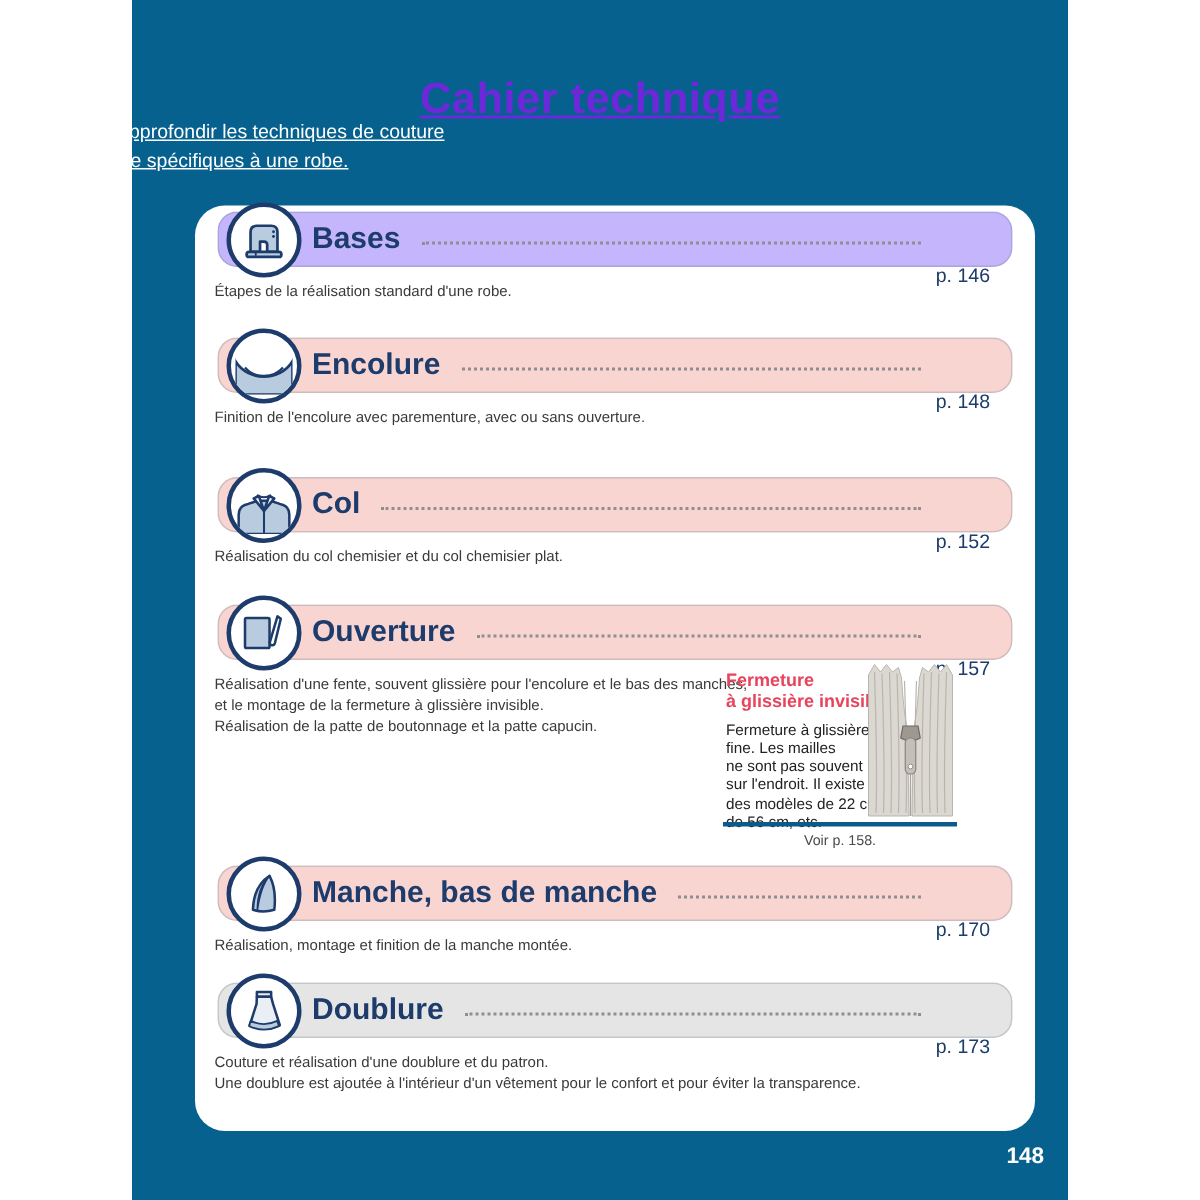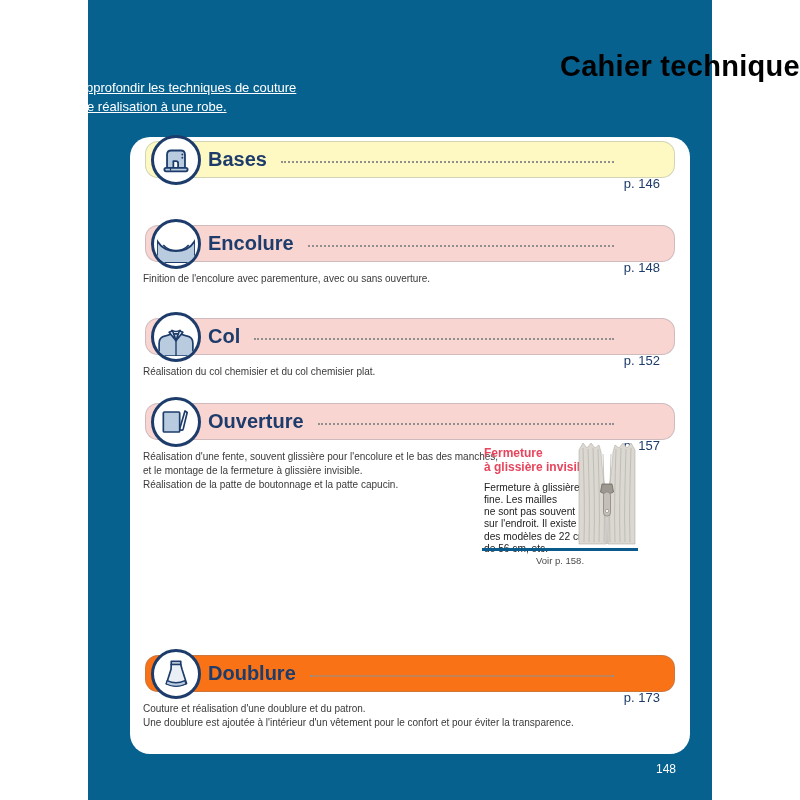--- a/index.html
+++ b/index.html
@@ -8,41 +8,42 @@
     width:800px; height:800px; position:relative;
     background:#ffffff; overflow:hidden;
     font-family:"Liberation Sans", sans-serif;
   }
   .panel {
     position:absolute; left:88px; top:0; width:624px; height:800px;
     background:#07618f;
   }
   .header-title {
     position:absolute; top:31px; left:0; width:100%;
-    text-align:right; color:#000000; font-size:29px; font-weight:bold;
+    text-align:center; color:#6d28d9; font-size:29px; font-weight:bold;
     letter-spacing:0.3px;
+    text-decoration:underline;
   }
   .header-sub {
     position:absolute; top:79px; left:0; width:100%;
     text-align:left; color:#ffffff; font-size:13px; line-height:1.45;text-decoration:underline;
   }
   .card {
     position:absolute; left:130px; top:137px; width:560px; height:617px;
     background:#ffffff; border-radius:20px;
   }
   .toc-section { position:absolute; left:0; width:100%; }
   .bar {
     margin-left:15px; width:530px; height:37px; border-radius:13px;
     position:relative; display:flex; align-items:center;
     padding-left:62px; padding-right:14px;
     border:1px solid rgba(110,130,145,0.30);
   }
-  .bar--teal { background:#fef9c3; }
+  .bar--teal { background:#c4b5fd; }
   .bar--pink { background:#f9d5d1; }
-  .bar--blue { background:#f97316; }
+  .bar--blue { background:#e5e5e5; }
   .icon-circle {
     position:absolute; left:5px; top:-7px; width:50px; height:50px;
     background:#ffffff; border:3px solid #1d3c6b; border-radius:50%;
     overflow:hidden; display:flex; align-items:center; justify-content:center;
   }
   .icon-circle svg { width:38px; height:38px; }
   .bar-title {
     font-size:20px; font-weight:bold; color:#1d3c6b; white-space:nowrap;
   }
   .leader {
@@ -69,33 +70,33 @@
   }
   .callout-rule {
     position:absolute; left:2px; top:108px; width:156px; height:3px;
     background:#0b5a8c;
   }
   .callout-caption {
     position:absolute; top:115px; left:0; width:160px; text-align:center;
     font-size:9.5px; color:#4a4a4a;
   }
   .folio {
-    position:absolute; left:656px; top:762px; width:40px; text-align:left;
-    color:#ffffff; font-size:12px;
+    position:absolute; left:656px; top:762px; width:40px; text-align:right;
+    color:#ffffff; font-size:15px;font-weight:bold;
   }
 </style>
 </head>
 <body>
 
 <div class="panel"></div>
 
 <h1 class="header-title">Cahier technique</h1>
 <div class="header-sub">
   <span>Apprendre et approfondir les techniques de couture</span><br>
-  <span>et d'assemblage réalisation à une robe.</span>
+  <span>et d'assemblage spécifiques à une robe.</span>
 </div>
 
 <div class="card">
 
   <section class="toc-section" style="top:4px">
     <div class="bar bar--teal">
       <span class="icon-circle">
         <svg viewBox="0 0 36 36">
           <g fill="#b9cbdf" stroke="#1d3c6b" stroke-width="1.7" stroke-linejoin="round" stroke-linecap="round">
             <path d="M9.5 25.5 V13 q0-4 4-4 h9 q4 0 4 4 v12.5 h-6.5 v-4.5 q0-2 -2-2 h-2.5 v6.5 Z"></path>
@@ -103,20 +104,23 @@
             <circle cx="24" cy="12.8" r="0.9" fill="#1d3c6b" stroke="none"></circle>
             <circle cx="24" cy="15.8" r="0.9" fill="#1d3c6b" stroke="none"></circle>
             <path d="M12.8 25.5 v2" fill="none" stroke-width="1.2"></path>
           </g>
         </svg>
       </span>
       <span class="bar-title">Bases</span>
       <span class="leader"></span>
       <span class="page-ref">p. 146</span>
     </div>
+    <p class="desc">
+      <span>Étapes de la réalisation standard d'une robe.</span>
+    </p>
   </section>
 
   <section class="toc-section" style="top:88px">
     <div class="bar bar--pink">
       <span class="icon-circle">
         <svg viewBox="0 0 36 36">
           <g stroke="#1d3c6b" stroke-width="1.7" fill="#b9cbdf">
             <path d="M0 15 C8 28 28 28 36 15 L36 36 L0 36 Z"></path>
             <path d="M6 19 C12 26 24 26 30 19" fill="none" stroke-width="1.4"></path>
           </g>
@@ -211,20 +215,38 @@
 
         <path d="M30 44 h10 l1.5 8 q-6.5 4 -13 0 Z" fill="#9d9890" stroke="#6d6962" stroke-width="0.8"></path>
         <rect x="31.5" y="52" width="7" height="24" rx="3.2" fill="#c4c0b9" stroke="#8a857d" stroke-width="0.8"></rect>
         <circle cx="35" cy="71" r="1.6" fill="#ffffff" stroke="#8a857d" stroke-width="0.6"></circle>
       </svg>
     </div>
     <div class="callout-rule"></div>
     <div class="callout-caption">Voir p. 158.</div>
   </aside>
 
+  <section class="toc-section" style="top:440px">
+    <div class="bar bar--pink">
+      <span class="icon-circle">
+        <svg viewBox="0 0 36 36">
+          <g stroke="#1d3c6b" stroke-width="1.6" stroke-linejoin="round">
+            <path d="M11 28 Q11.5 13 21.5 6.5 Q26 15 24.5 28 Q17.5 30 11 28 Z" fill="#b9cbdf"></path>
+            <path d="M13.8 28 Q14 13.5 21.5 6.5 Q16 13 13.8 28 Z" fill="#ffffff" stroke-width="1.1"></path>
+          </g>
+        </svg>
+      </span>
+      <span class="bar-title">Manche, bas de manche</span>
+      <span class="leader"></span>
+      <span class="page-ref">p. 170</span>
+    </div>
+    <p class="desc">
+      <span>Réalisation, montage et finition de la manche montée.</span>
+    </p>
+  </section>
 
   <section class="toc-section" style="top:518px">
     <div class="bar bar--blue">
       <span class="icon-circle">
         <svg viewBox="0 0 36 36">
           <g stroke="#1d3c6b" stroke-width="1.6" stroke-linejoin="round">
             <path d="M13.5 6 h9 v3 h-9 Z" fill="#eaeff6"></path>
             <path d="M13.5 9 h9 l1.2 4.5 l4.3 13.5 q-9.5 4.5 -19 0 l4.3 -13.5 Z" fill="#eaeff6"></path>
             <path d="M9.6 24.3 q8.4 4 16.8 0 l1 3.2 q-9.4 4.5 -18.8 0 Z" fill="#b9cbdf" stroke-width="1.2"></path>
           </g>

